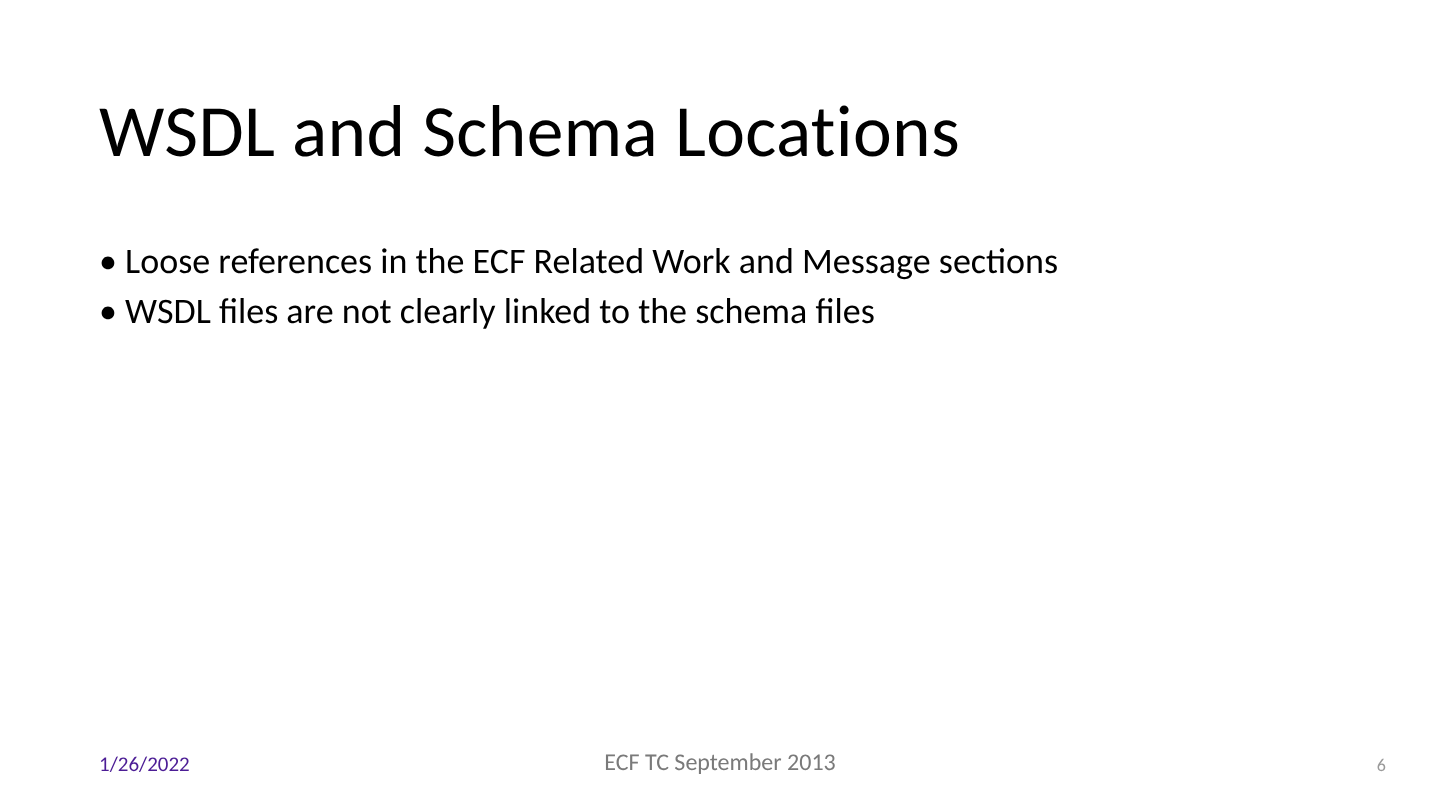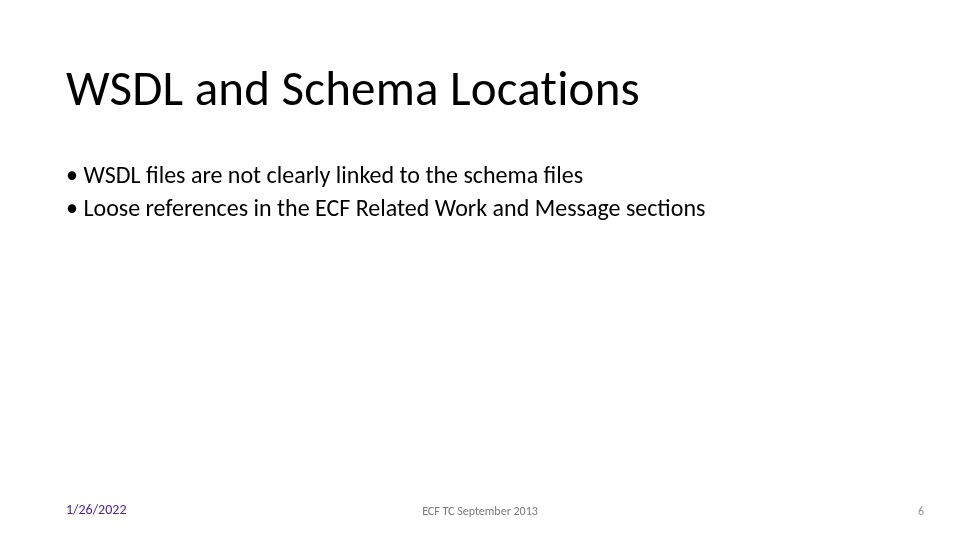--- a/index.html
+++ b/index.html
@@ -4,32 +4,32 @@
   <style>
     * { margin: 0; padding: 0; box-sizing: border-box; }
     html, body { width: 960px; height: 540px; background: #fff; font-family: Calibri, "Segoe UI", Arial, sans-serif; color: #000; }
     .slide { position: relative; width: 960px; height: 540px; }
     .title { position: absolute; left: 66px; top: 58px; font-size: 49px; font-weight: 400; letter-spacing: 0.2px; text-align: center; }
     .body { position: absolute; left: 66px; top: 160px; width: 830px; }
     .bullet { font-size: 24px; line-height: 1.28; margin-bottom: 2px; }
     .bullet::before { content: "• "; }
     .footer { position: absolute; bottom: 22px; left: 0; width: 960px; }
     .footer-left { position: absolute; left: 66px; bottom: 0; font-size: 14px; color: #4c1d95; }
-    .footer-center { position: absolute; left: 0; right: 0; bottom: 0; text-align: center; font-size: 12px; color: #7a7a7a; }
+    .footer-center { position: absolute; left: 0; right: 0; bottom: 0; text-align: center; font-size: 16px; color: #7a7a7a; }
     .footer-right { position: absolute; right: 36px; bottom: 0; font-size: 12px; color: #9a9a9a; }
   </style>
 </head>
 <body>
 
 <div class="slide">
   <div class="title">WSDL and Schema Locations</div>
 
   <div class="body">
+    <div class="bullet">Loose references in the ECF Related Work and Message sections</div>
     <div class="bullet">WSDL files are not clearly linked to the schema files</div>
-    <div class="bullet">Loose references in the ECF Related Work and Message sections</div>
   </div>
 
   <div class="footer">
     <div class="footer-left">1/26/2022</div>
     <div class="footer-center">ECF TC September 2013</div>
     <div class="footer-right">6</div>
   </div>
 </div>
 
 </body></html>

